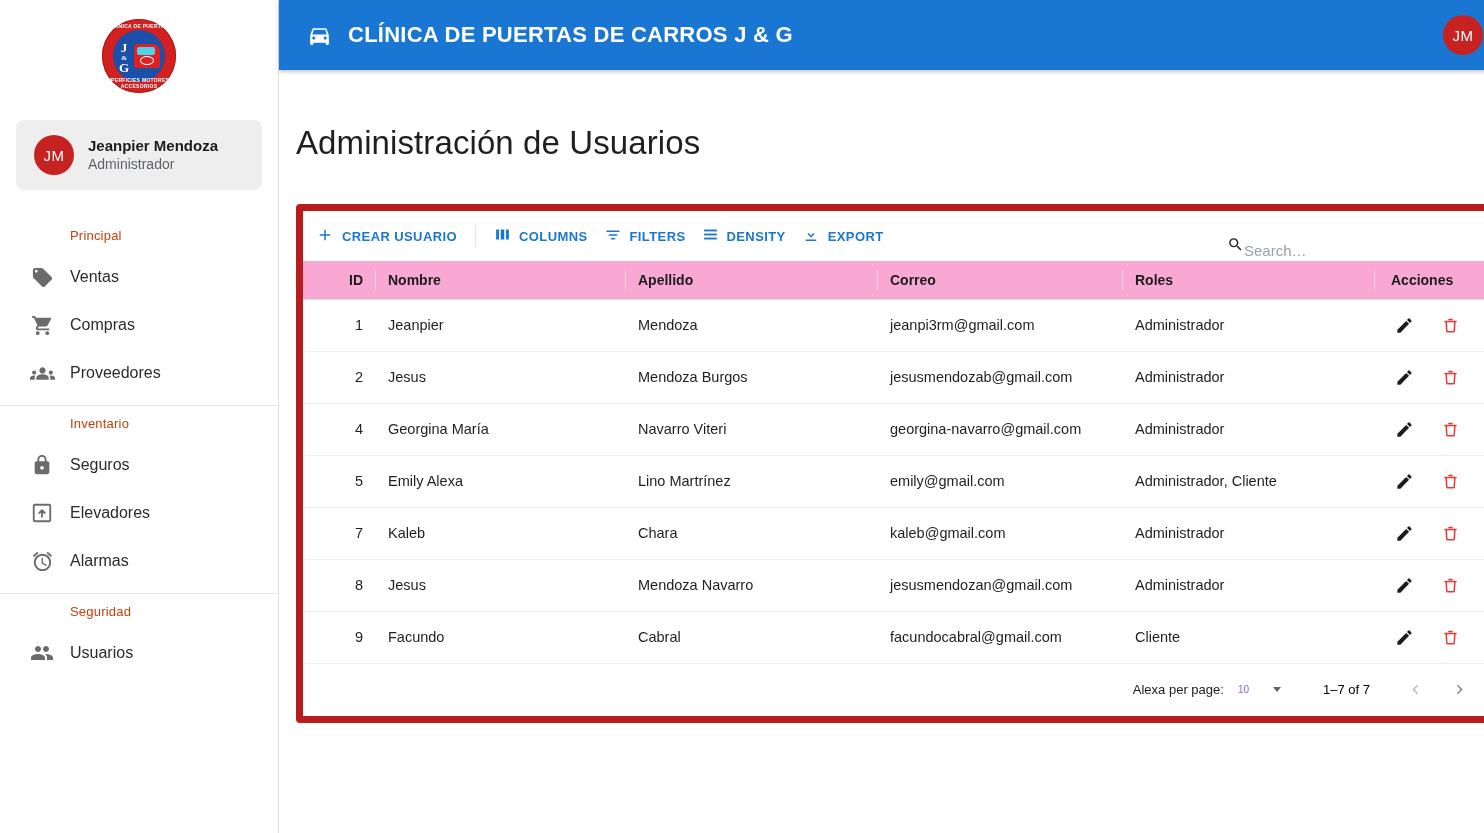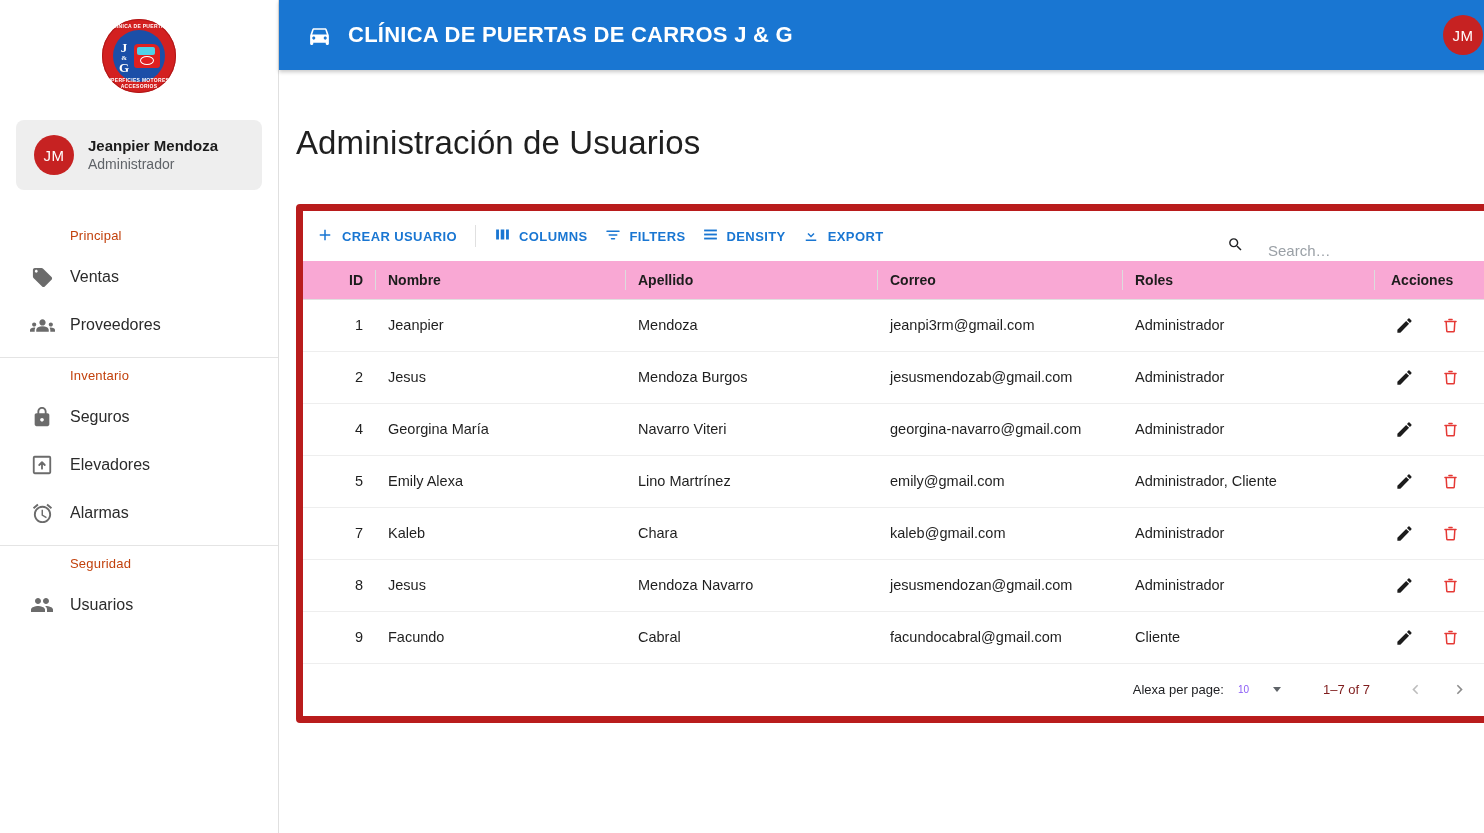--- a/index.html
+++ b/index.html
@@ -142,21 +142,21 @@
   .tb-btn {
     display: flex; align-items: center; gap: 8px;
     color: #1976d2; font-size: 13px; font-weight: bold;
     letter-spacing: .4px; padding: 6px 8px;
     border-radius: 4px; cursor: pointer; background: none; border: none;
     font-family: "Liberation Sans", sans-serif;
   }
   .tb-sep { width: 1px; height: 22px; background: #e0e0e0; margin: 0 10px; }
   .tb-spacer { flex: 1 1 auto; }
   .search-box {
-    display: flex; align-items: flex-end; gap: 24px;
+    display: flex; align-items: flex-end; gap: 0;
     border-bottom: 1px solid #c9c9c9;
     width: 248px; padding-bottom: 4px; margin-top: 28px;
   }
   .search-box svg { margin-bottom: 2px; color: #202124; }
   .search-input {
     border: none; outline: none; background: transparent;
     font-size: 15px; color: #202124; width: 100%;
     font-family: "Liberation Sans", sans-serif;
   }
   .search-input::placeholder { color: #9aa0a6; }
@@ -199,21 +199,21 @@
 
   .pager {
     height: 52px; display: flex; align-items: center;
     justify-content: flex-end; gap: 0; padding-right: 12px;
   }
   .pager-label { font-size: 13px; color: #202124; margin-right: 14px; }
   .pager-select {
     display: flex; align-items: center; gap: 24px;
     font-size: 10px; color: #8b5cf6; cursor: pointer; margin-right: 42px;
   }
-  .pager-count { font-size: 13px; color: #7f1d1d; margin-right: 32px; }
+  .pager-count { font-size: 13px; color: #000000; margin-right: 32px; }
   .pager-nav { display: flex; align-items: center; gap: 18px; }
   .pager-arrow {
     width: 26px; height: 26px; display: flex; align-items: center;
     justify-content: center; color: #bdbdbd; cursor: pointer;
     background: none; border: none; border-radius: 50%;
   }
   .pager-arrow.enabled { color: #8c8c8c; }
   .caret-down {
     width: 0; height: 0; border-left: 4.5px solid transparent;
     border-right: 4.5px solid transparent; border-top: 5px solid #5f6368;
@@ -255,20 +255,28 @@
 
       <div class="nav-item">
         <span class="nav-icon">
           <svg width="23" height="23" viewBox="0 0 24 24" fill="currentColor">
               <path d="M21.41 11.58l-9-9C12.05 2.22 11.55 2 11 2H4c-1.1 0-2 .9-2 2v7c0 .55.22 1.05.59 1.42l9 9c.36.36.86.58 1.41.58.55 0 1.05-.22 1.41-.59l7-7c.37-.36.59-.86.59-1.41 0-.55-.23-1.06-.59-1.42zM5.5 7C4.67 7 4 6.33 4 5.5S4.67 4 5.5 4 7 4.67 7 5.5 6.33 7 5.5 7z"></path>
             </svg>
         </span>
         <span class="nav-label">Ventas</span>
       </div>
 
+      <div class="nav-item">
+        <span class="nav-icon">
+          <svg width="23" height="23" viewBox="0 0 24 24" fill="currentColor">
+              <path d="M7 18c-1.1 0-1.99.9-1.99 2S5.9 22 7 22s2-.9 2-2-.9-2-2-2zM1 2v2h2l3.6 7.59-1.35 2.45c-.16.28-.25.61-.25.96 0 1.1.9 2 2 2h12v-2H7.42c-.14 0-.25-.11-.25-.25l.03-.12L8.1 13h7.45c.75 0 1.41-.41 1.75-1.03l3.58-6.49A1.003 1.003 0 0 0 20 4H5.21l-.94-2H1zm16 16c-1.1 0-1.99.9-1.99 2s.89 2 1.99 2 2-.9 2-2-.9-2-2-2z"></path>
+            </svg>
+        </span>
+        <span class="nav-label">Compras</span>
+      </div>
 
       <div class="nav-item">
         <span class="nav-icon">
           <svg width="25" height="25" viewBox="0 0 24 24" fill="currentColor">
               <path d="M12 12.75c1.63 0 3.07.39 4.24.9 1.08.48 1.76 1.56 1.76 2.73V18H6v-1.61c0-1.18.68-2.26 1.76-2.73 1.17-.52 2.61-.91 4.24-.91zM4 13c1.1 0 2-.9 2-2s-.9-2-2-2-2 .9-2 2 .9 2 2 2zm1.13 1.1c-.37-.06-.74-.1-1.13-.1-.99 0-1.93.21-2.78.58A2.01 2.01 0 0 0 0 16.43V18h4.5v-1.61c0-.83.23-1.61.63-2.29zM20 13c1.1 0 2-.9 2-2s-.9-2-2-2-2 .9-2 2 .9 2 2 2zm4 3.43c0-.81-.48-1.53-1.22-1.85A6.95 6.95 0 0 0 20 14c-.39 0-.76.04-1.13.1.4.68.63 1.46.63 2.29V18H24v-1.57zM12 6c1.66 0 3 1.34 3 3s-1.34 3-3 3-3-1.34-3-3 1.34-3 3-3z"></path>
             </svg>
         </span>
         <span class="nav-label">Proveedores</span>
       </div>
 

